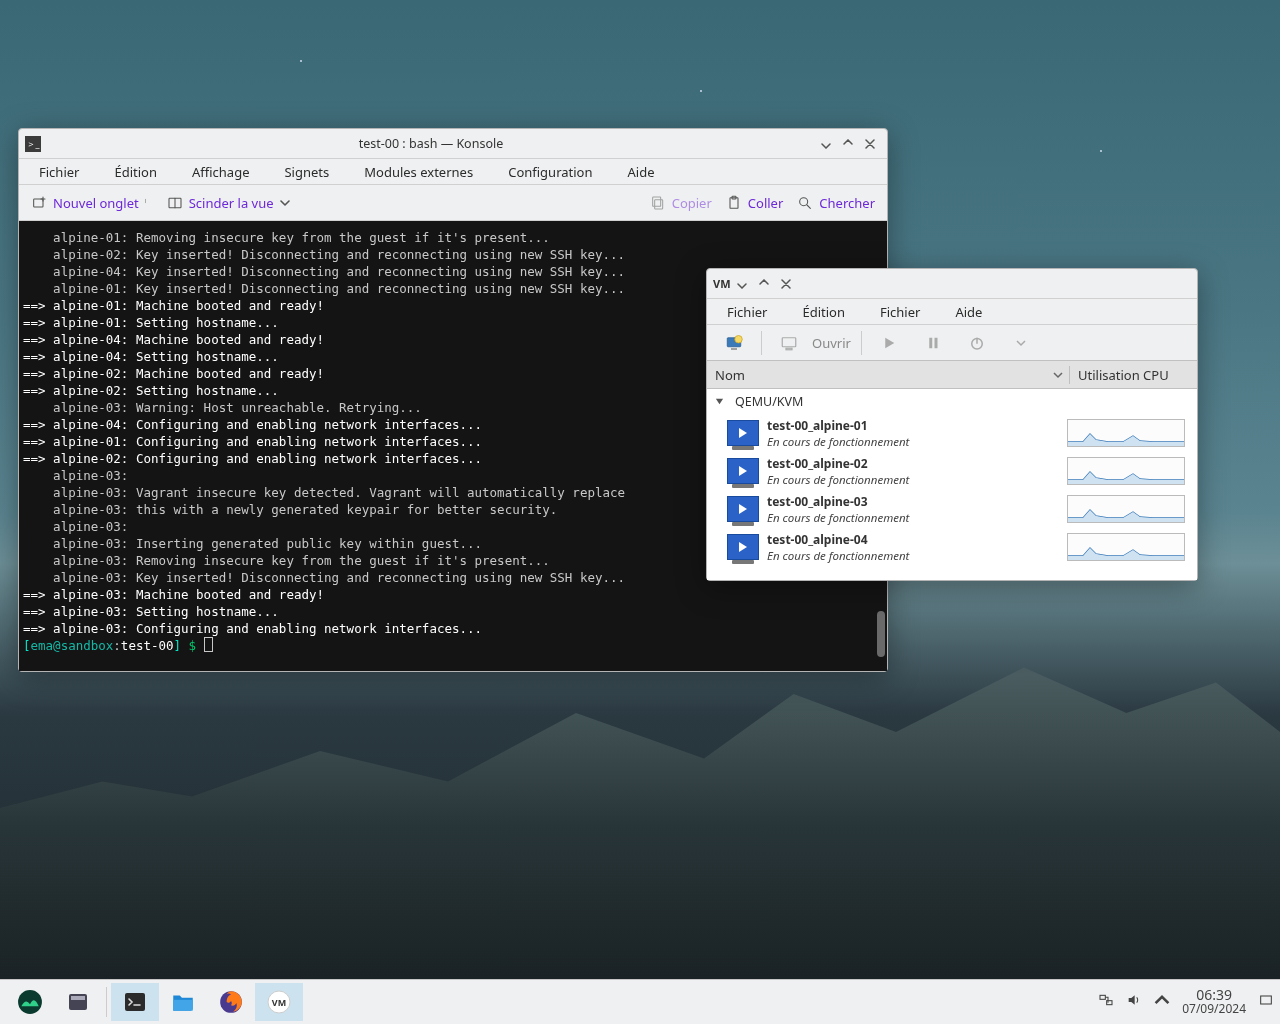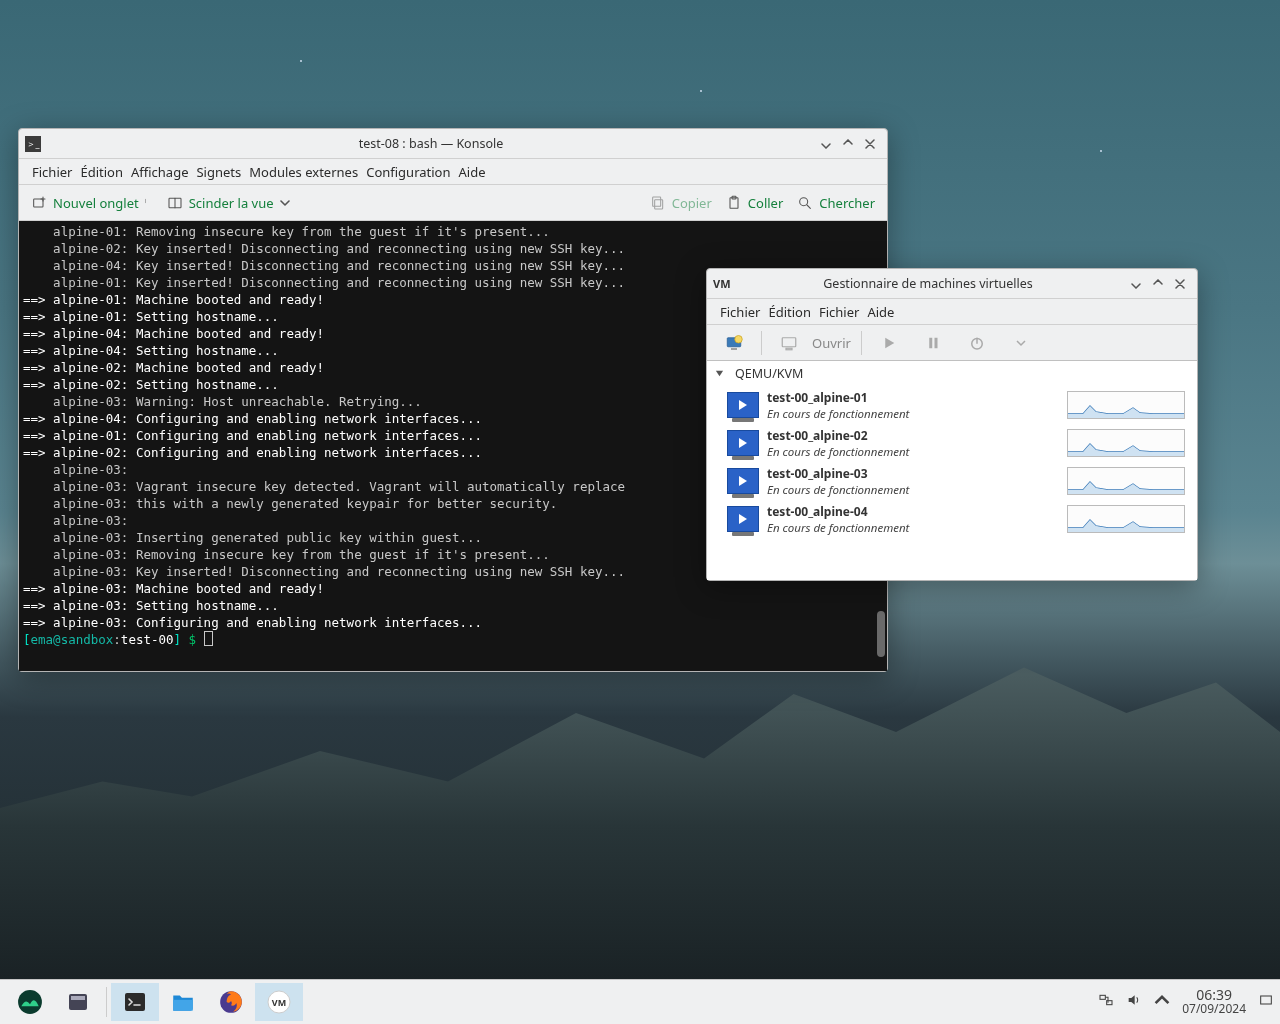--- a/index.html
+++ b/index.html
@@ -25,32 +25,32 @@
     display: flex; flex-direction: column;
   }
   .titlebar {
     height: 30px; display: flex; align-items: center; padding: 0 6px;
     border-bottom: 1px solid #d0d0d0; font-size: 12.5px; color: #333;
   }
   .titlebar .title { flex: 1; text-align: center; }
   .titlebar .ico { width: 16px; height: 16px; margin-right: 6px; background: #3b3b3b; display: flex; align-items: center; justify-content: center; color: #fff; font-size: 9px; }
   .titlebar .winbtn { width: 22px; height: 22px; display: flex; align-items: center; justify-content: center; color: #555; cursor: pointer; }
   .winbtn svg { width: 10px; height: 10px; stroke: #555; stroke-width: 1.5; fill: none; stroke-linecap: round; }
-  .menubar { height: 26px; display: flex; align-items: center; gap: 8px; padding: 0 13px; font-size: 13px; color: #2b2b2b; border-bottom: 1px solid #d0d0d0; }
+  .menubar { height: 26px; display: flex; align-items: center; gap: 35px; padding: 0 20px; font-size: 13px; color: #2b2b2b; border-bottom: 1px solid #d0d0d0; }
   .menubar span { cursor: pointer; }
-  .toolbar { height: 36px; display: flex; align-items: center; gap: 14px; padding: 0 12px; font-size: 13px; color: #15803d; border-bottom: 1px solid #d0d0d0; }
+  .toolbar { height: 36px; display: flex; align-items: center; gap: 14px; padding: 0 12px; font-size: 13px; color: #6d28d9; border-bottom: 1px solid #d0d0d0; }
   .toolbar .grow { flex: 1; }
   .tool { display: flex; align-items: center; gap: 6px; cursor: pointer; }
   .tool svg, .tool-ic { width: 16px; height: 16px; stroke: #555; fill: none; stroke-width: 1.6; stroke-linecap: round; stroke-linejoin: round; }
 
   .term-wrap { flex: 1; background: #141414; position: relative; overflow: hidden; }
   .term {
     font-family: "DejaVu Sans Mono", "Menlo", monospace;
     font-size: 12.5px; line-height: 17px; color: #c8c8c8;
-    padding: 2px 4px; white-space: pre;
+    padding: 8px 4px; white-space: pre;
   }
   .term .b { font-weight: normal; color: #fff; }
   .term .cy { color: #00e4c7; }
   .term .gr { color: #00c66b; }
   .term .ye { color: #14b8a6; }
   .term .cursor { display: inline-block; width: 9px; height: 15px; border: 1px solid #c8c8c8; vertical-align: -2px; }
   .term-scroll { position: absolute; right: 2px; top: 390px; width: 8px; height: 46px; background: #6a6a6a; border-radius: 4px; }
 
   
   .win-virt {
@@ -101,21 +101,21 @@
     <div class="star" style="left:300px;top:60px"></div>
     <div class="star" style="left:700px;top:90px"></div>
     <div class="star" style="left:1100px;top:150px"></div>
     <div class="star" style="left:500px;top:200px"></div>
   </div>
   <div class="mountain"></div>
 
   <div class="win-konsole">
     <div class="titlebar">
       <div class="ico">＞_</div>
-      <div class="title">test-08 : bash — Konsole</div>
+      <div class="title">test-00 : bash — Konsole</div>
       <div class="winbtn">
           <svg viewBox="0 0 10 10">
             <path d="M1 5 L5 9 L9 5"></path>
           </svg>
         </div>
       <div class="winbtn">
           <svg viewBox="0 0 10 10">
             <path d="M1 5 L5 1 L9 5"></path>
           </svg>
         </div>
@@ -204,21 +204,20 @@
 <span class="b">==&gt; alpine-03: Setting hostname...</span>
 <span class="b">==&gt; alpine-03: Configuring and enabling network interfaces...</span>
 <span class="cy">[</span><span class="ye b">ema@sandbox</span><span>:</span><span class="b">test-00</span><span class="cy">] </span><span class="gr">$</span> <span class="cursor"></span></div>
       <div class="term-scroll"></div>
     </div>
   </div>
 
   <div class="win-virt">
     <div class="titlebar">
       <div style="width:18px;font-weight:bold;font-size:11px;color:#333">VM</div>
-      <div class="title">Gestionnaire de machines virtuelles</div>
       <div class="winbtn">
           <svg viewBox="0 0 10 10">
             <path d="M1 5 L5 9 L9 5"></path>
           </svg>
         </div>
       <div class="winbtn">
           <svg viewBox="0 0 10 10">
             <path d="M1 5 L5 1 L9 5"></path>
           </svg>
         </div>
@@ -266,20 +265,29 @@
           <svg viewBox="0 0 24 24" fill="none" stroke="#aaa" stroke-width="2">
             <circle cx="12" cy="13" r="7"></circle>
             <path d="M12 5v8"></path>
           </svg>
         </div>
       <div class="vbtn disabled">
           <svg viewBox="0 0 10 10" style="width:10px" stroke="#aaa" fill="none" stroke-width="1.5">
             <path d="M1 3 L5 7 L9 3"></path>
           </svg>
         </div>
+    </div>
+    <div class="vheader">
+      <div class="col1">
+        <span>Nom</span>
+        <svg viewBox="0 0 10 10" style="width:10px;margin-right:6px" stroke="#666" fill="none" stroke-width="1.5">
+            <path d="M1 3 L5 7 L9 3"></path>
+          </svg>
+      </div>
+      <div class="col2"><span>Utilisation CPU</span></div>
     </div>
     <div class="vlist">
       <div class="vgroup">
         <svg viewBox="0 0 10 10" fill="#555">
             <path d="M1 2 L9 2 L5 8 z"></path>
           </svg>
         <span>QEMU/KVM</span>
       </div>
       <div id="vmrows">
           <div class="vrow">

